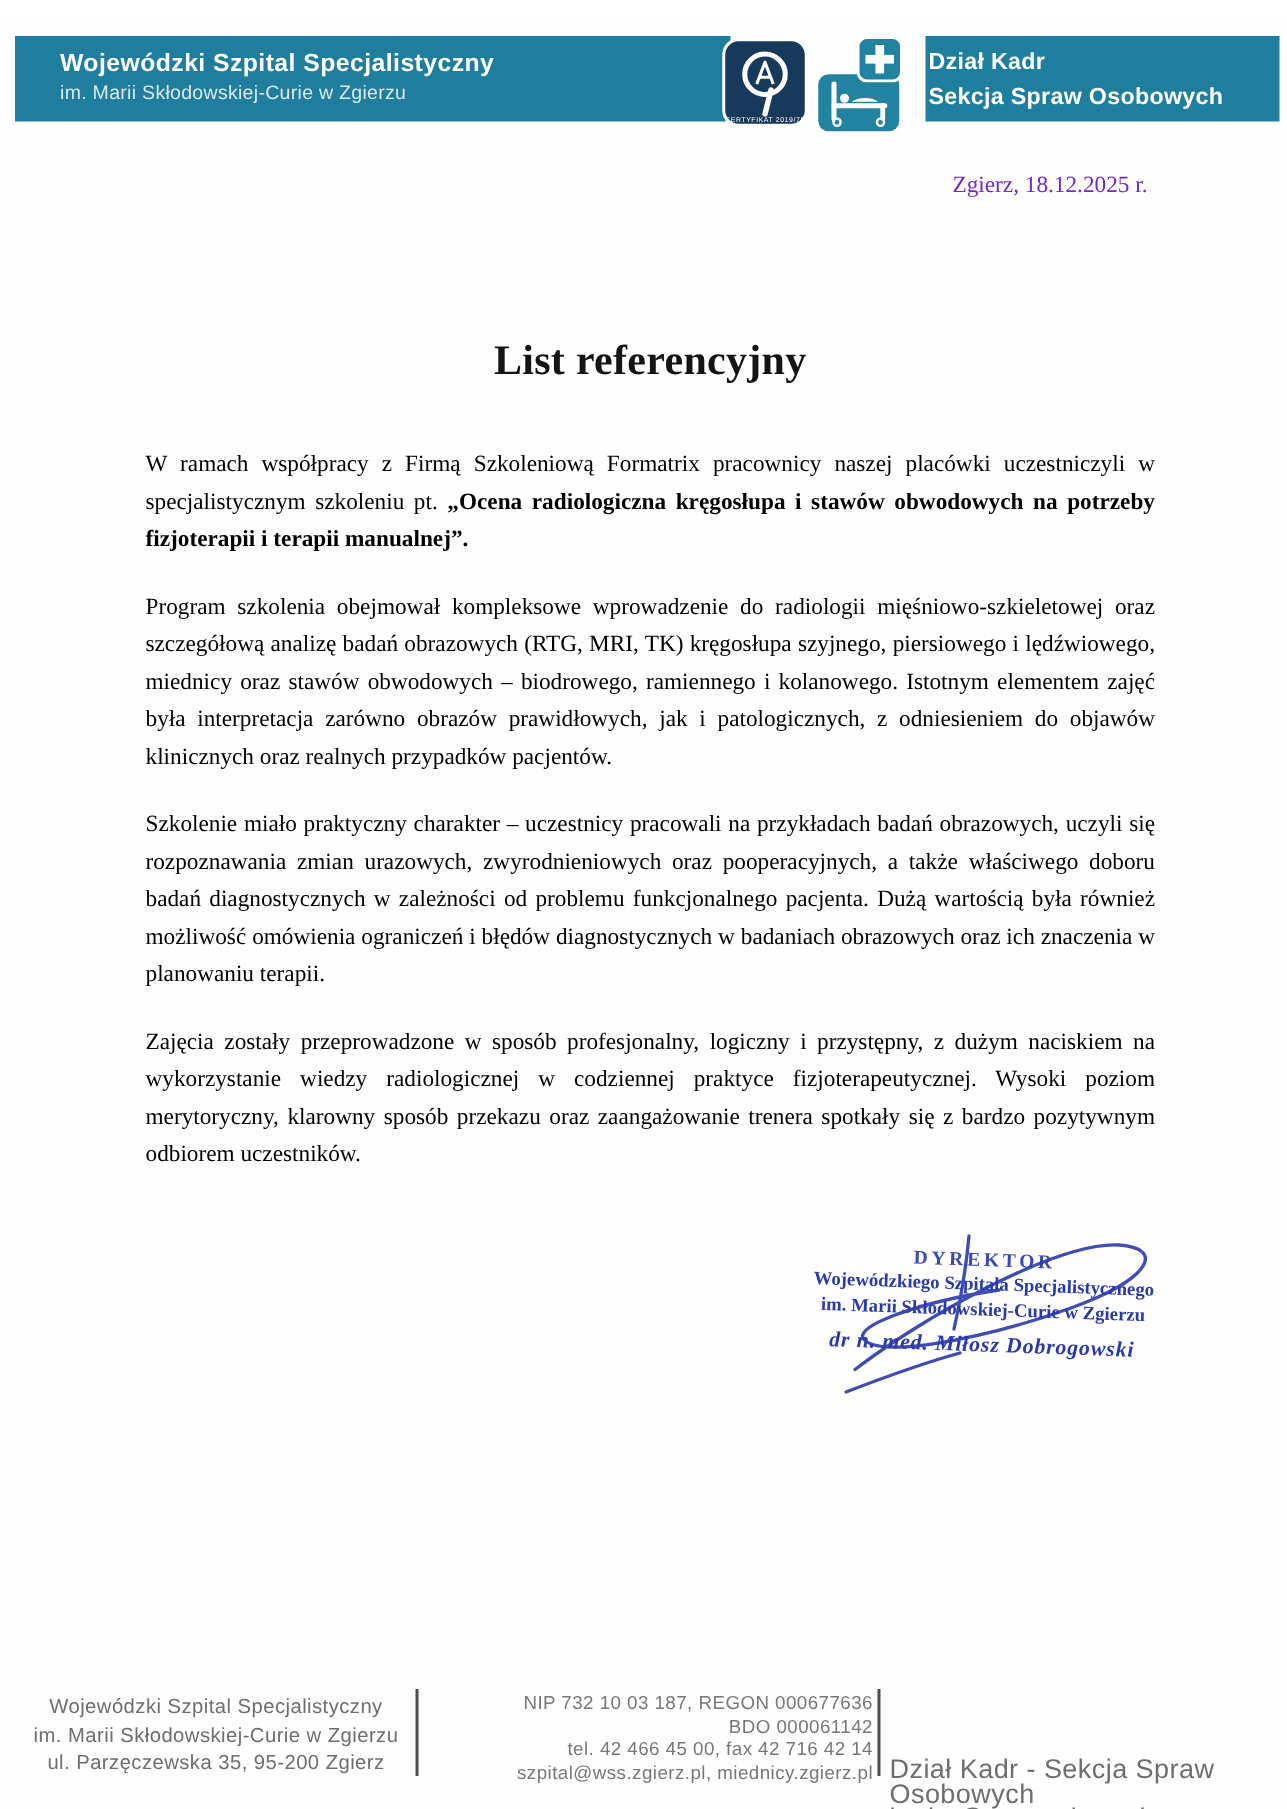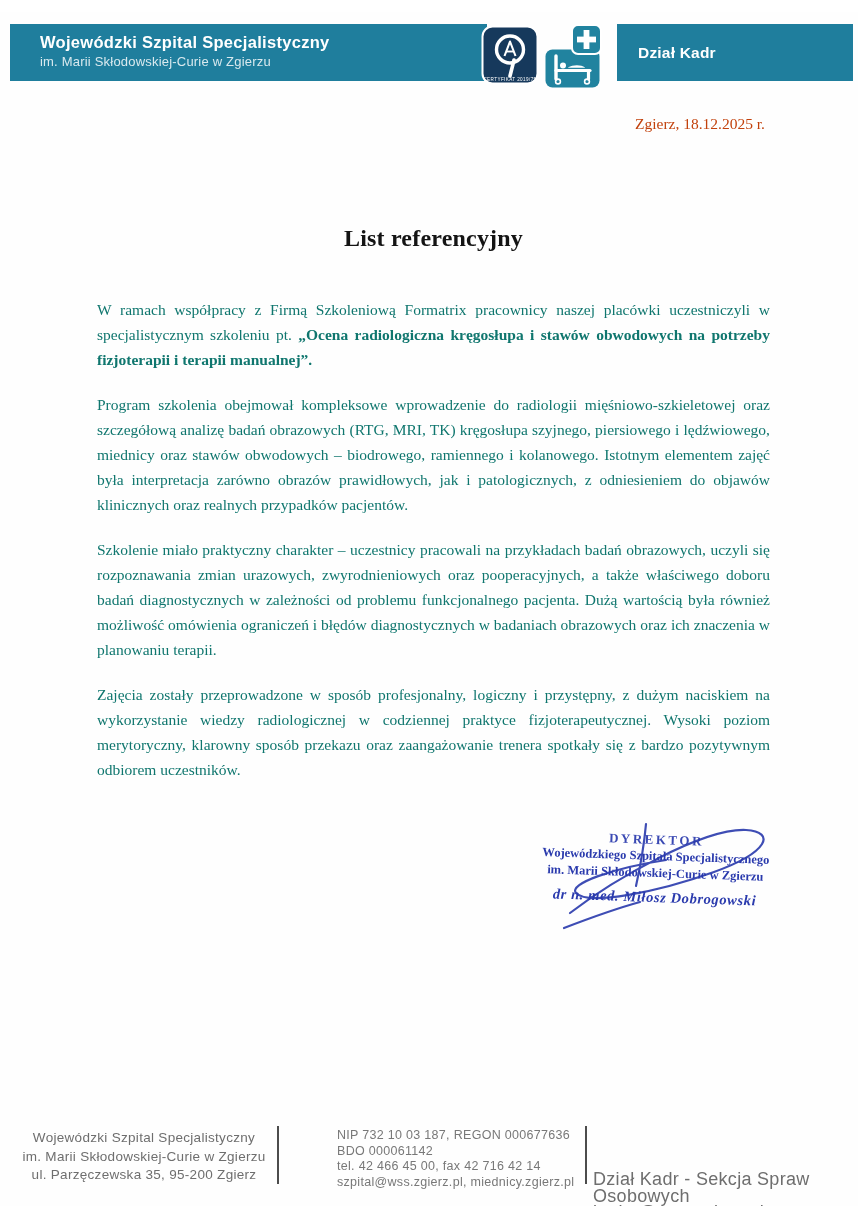--- a/index.html
+++ b/index.html
@@ -28,39 +28,39 @@
   .q-badge   { position: absolute; left: 481px; top: 13px; width: 58px; height: 60px; }
   .bed-icon  { position: absolute; left: 545px; top: 37px; width: 55px; height: 39px; }
   .cross-icon{ position: absolute; left: 571px; top: 12px; width: 31px; height: 31px; }
 
   .band-right {
     position: absolute; left: 617px; top: 12px;
     width: 236px; height: 57px;
     background: #1f7e9d; color: #ffffff;
     font-family: "Liberation Sans", sans-serif;
     display: flex; flex-direction: column; justify-content: center;
-    padding-left: 21px;
+    padding-left: 2px;
     font-weight: bold; font-size: 15.5px; line-height: 23px;
     letter-spacing: .2px;
   }
 
   
   .date-line {
     position: absolute; top: 103px; right: 93px;
-    font-size: 15.5px; color: #c2410c;
+    font-size: 15.5px; color: #6d28d9;
   }
   .doc-title {
     position: absolute; top: 213px; left: 97px; width: 673px;
     text-align: center;
-    font-size: 24px; font-weight: bold; color: #141414;
+    font-size: 28px; font-weight: bold; color: #141414;
     letter-spacing: .2px;
   }
   .content {
     position: absolute; top: 285px; left: 97px; width: 673px;
-    color: #0f766e;
+    color: #000000;
   }
   .content p {
     font-size: 15.5px; line-height: 25.2px;
     text-align: justify;
     margin-bottom: 19px;
   }
   .content p strong { font-weight: bold; }
 
   
   .stamp {
@@ -74,21 +74,21 @@
   .stamp-name { font-size: 14.5px; font-weight: bold; font-style: italic; margin-top: 8px; letter-spacing: .6px; }
   .swirl { position: absolute; left: 518px; top: 798px; width: 285px; height: 128px; }
 
   
   .footer-col {
     position: absolute;
     font-family: "Liberation Sans", sans-serif;
     color: #6e6e6e; letter-spacing: .3px;
   }
   .footer-col1 { left: 18px;  top: 1117px; width: 252px; text-align: center; font-size: 13.5px; line-height: 18.5px; }
-  .footer-col2 { left: 337px; top: 1116px; width: 245px; text-align: left;   font-size: 12.5px; line-height: 15.5px; color: #787878; }
+  .footer-col2 { left: 337px; top: 1116px; width: 245px; text-align: right;   font-size: 12.5px; line-height: 15.5px; color: #787878; }
   .footer-col3 { left: 593px; top: 1159px; width: 260px; text-align: left; font-size: 18px; line-height: 16.5px; }
   .footer-divider {
     position: absolute; top: 1114px; width: 2px; height: 58px; background: #4c4c4c;
   }
   .divider-1 { left: 277px; }
   .divider-2 { left: 585px; }
 </style>
 </head>
 <body>
 
@@ -127,20 +127,21 @@
     <div class="cross-icon">
       <svg width="31" height="31" viewBox="0 0 31 31" xmlns="http://www.w3.org/2000/svg">
         <rect x="1" y="1" width="29" height="29" rx="6" fill="#21839f" stroke="#ffffff" stroke-width="2"></rect>
         <rect x="12.6" y="6" width="5.8" height="19" fill="#ffffff"></rect>
         <rect x="6" y="12.6" width="19" height="5.8" fill="#ffffff"></rect>
       </svg>
     </div>
 
     <div class="band-right">
       <div>Dział Kadr</div>
+      <div>Sekcja Spraw Osobowych</div>
     </div>
   </header>
 
   <div class="date-line">Zgierz, 18.12.2025 r.</div>
 
   <div class="doc-title">List referencyjny</div>
 
   <div class="content">
     <p><span>W ramach współpracy z Firmą Szkoleniową Formatrix pracownicy naszej placówki uczestniczyli w specjalistycznym szkoleniu pt. </span><strong>„Ocena radiologiczna kręgosłupa i stawów obwodowych na potrzeby fizjoterapii i terapii manualnej”.</strong></p>
     <p>Program szkolenia obejmował kompleksowe wprowadzenie do radiologii mięśniowo-szkieletowej oraz szczegółową analizę badań obrazowych (RTG, MRI, TK) kręgosłupa szyjnego, piersiowego i lędźwiowego, miednicy oraz stawów obwodowych – biodrowego, ramiennego i kolanowego. Istotnym elementem zajęć była interpretacja zarówno obrazów prawidłowych, jak i patologicznych, z odniesieniem do objawów klinicznych oraz realnych przypadków pacjentów.</p>

